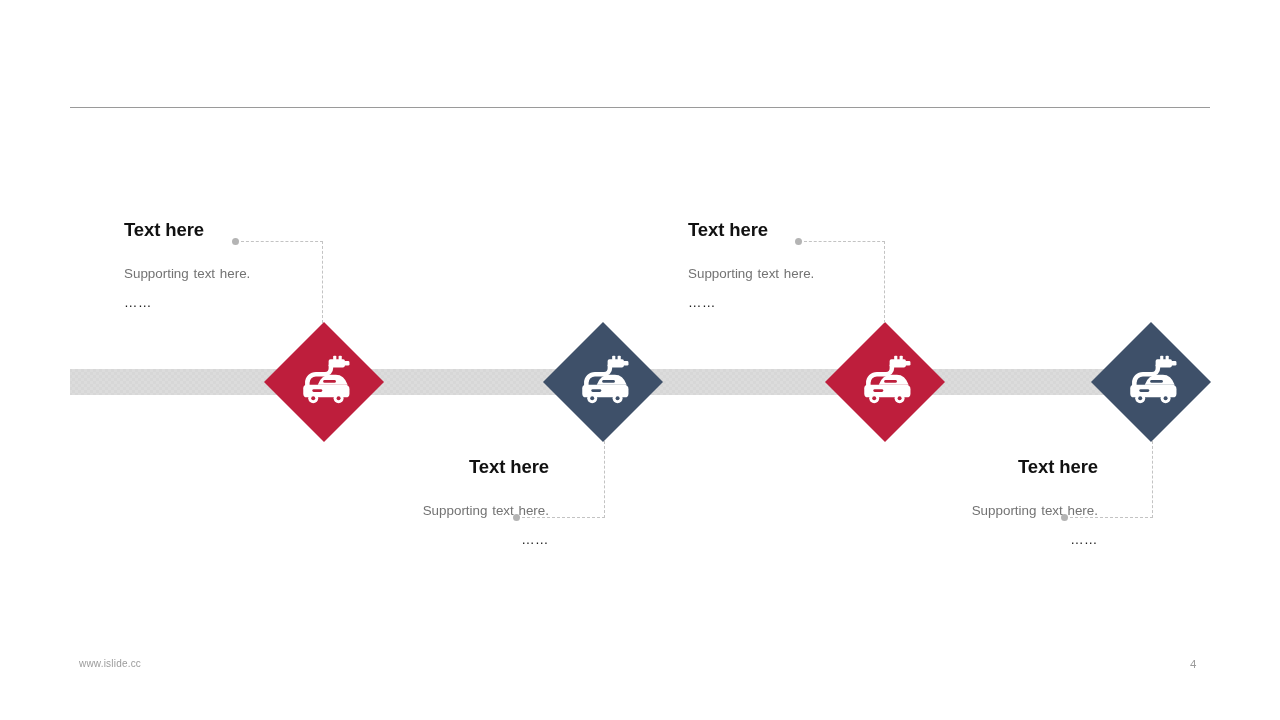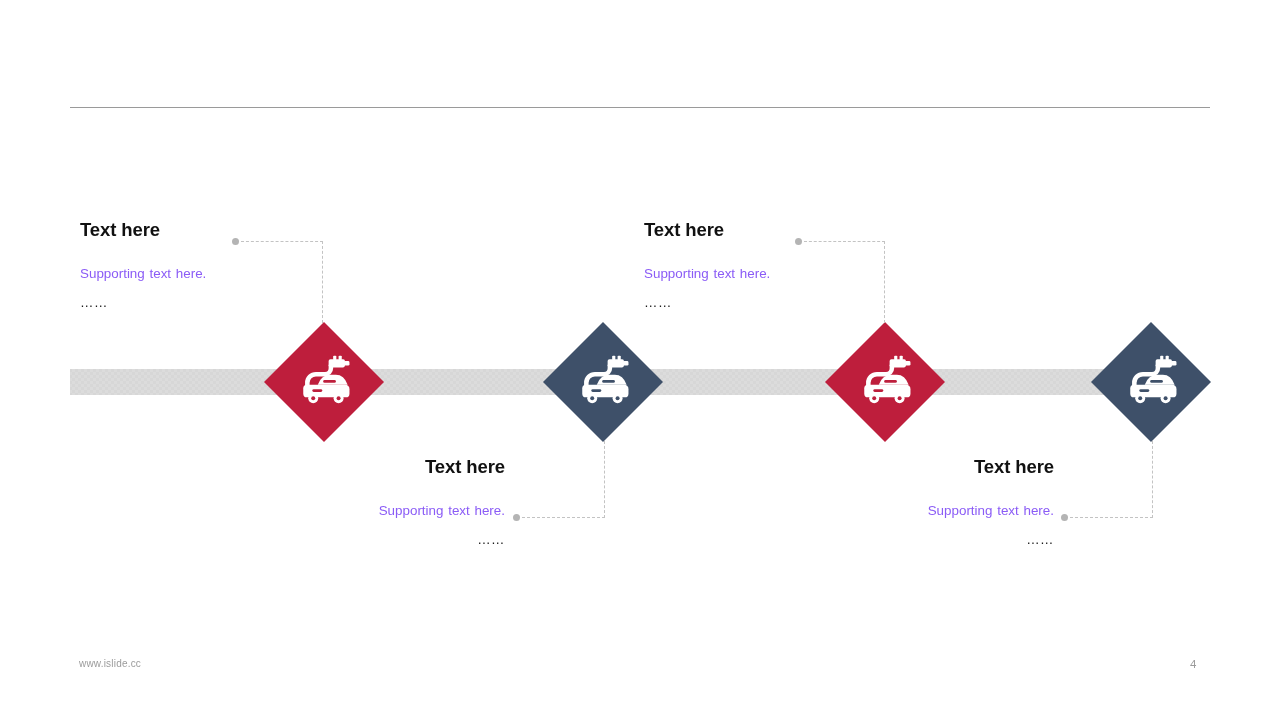--- a/index.html
+++ b/index.html
@@ -63,31 +63,32 @@
   }
   .node-1 { left: 264px; }
   .node-2 { left: 543px; }
   .node-3 { left: 825px; }
   .node-4 { left: 1091px; }
 
   
   .block {
     position: absolute;
     width: 300px;
+    margin-left: 44px;
   }
   .block .title {
     font-size: 18.5px;
     font-weight: bold;
     color: #111111;
     letter-spacing: -0.1px;
     line-height: 1.2;
   }
   .block .support {
     font-size: 13.4px;
-    color: #8b5cf6;
+    color: #737373;
     margin-top: 24px;
     line-height: 1.3;
     word-spacing: 1px;
   }
   .block .dots {
     font-size: 13.4px;
     color: #1a1a1a;
     margin-top: 12px;
     letter-spacing: 0.5px;
   }

